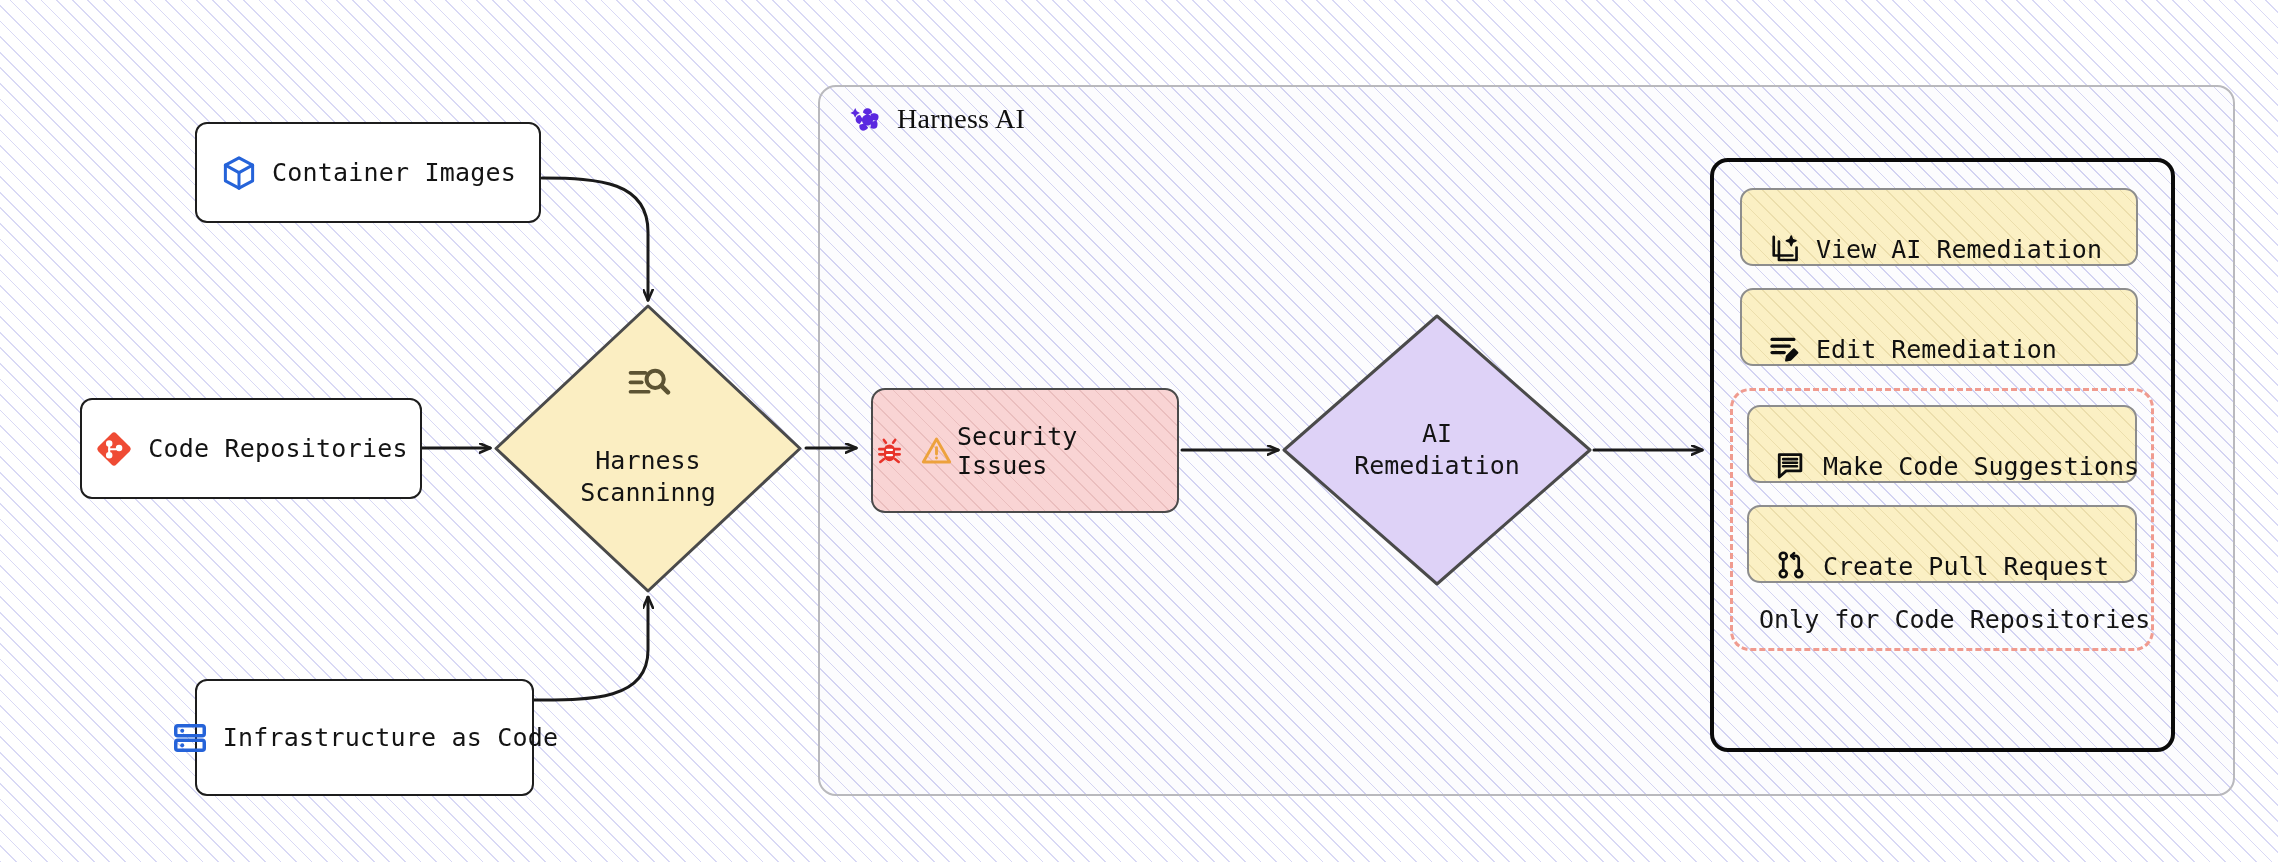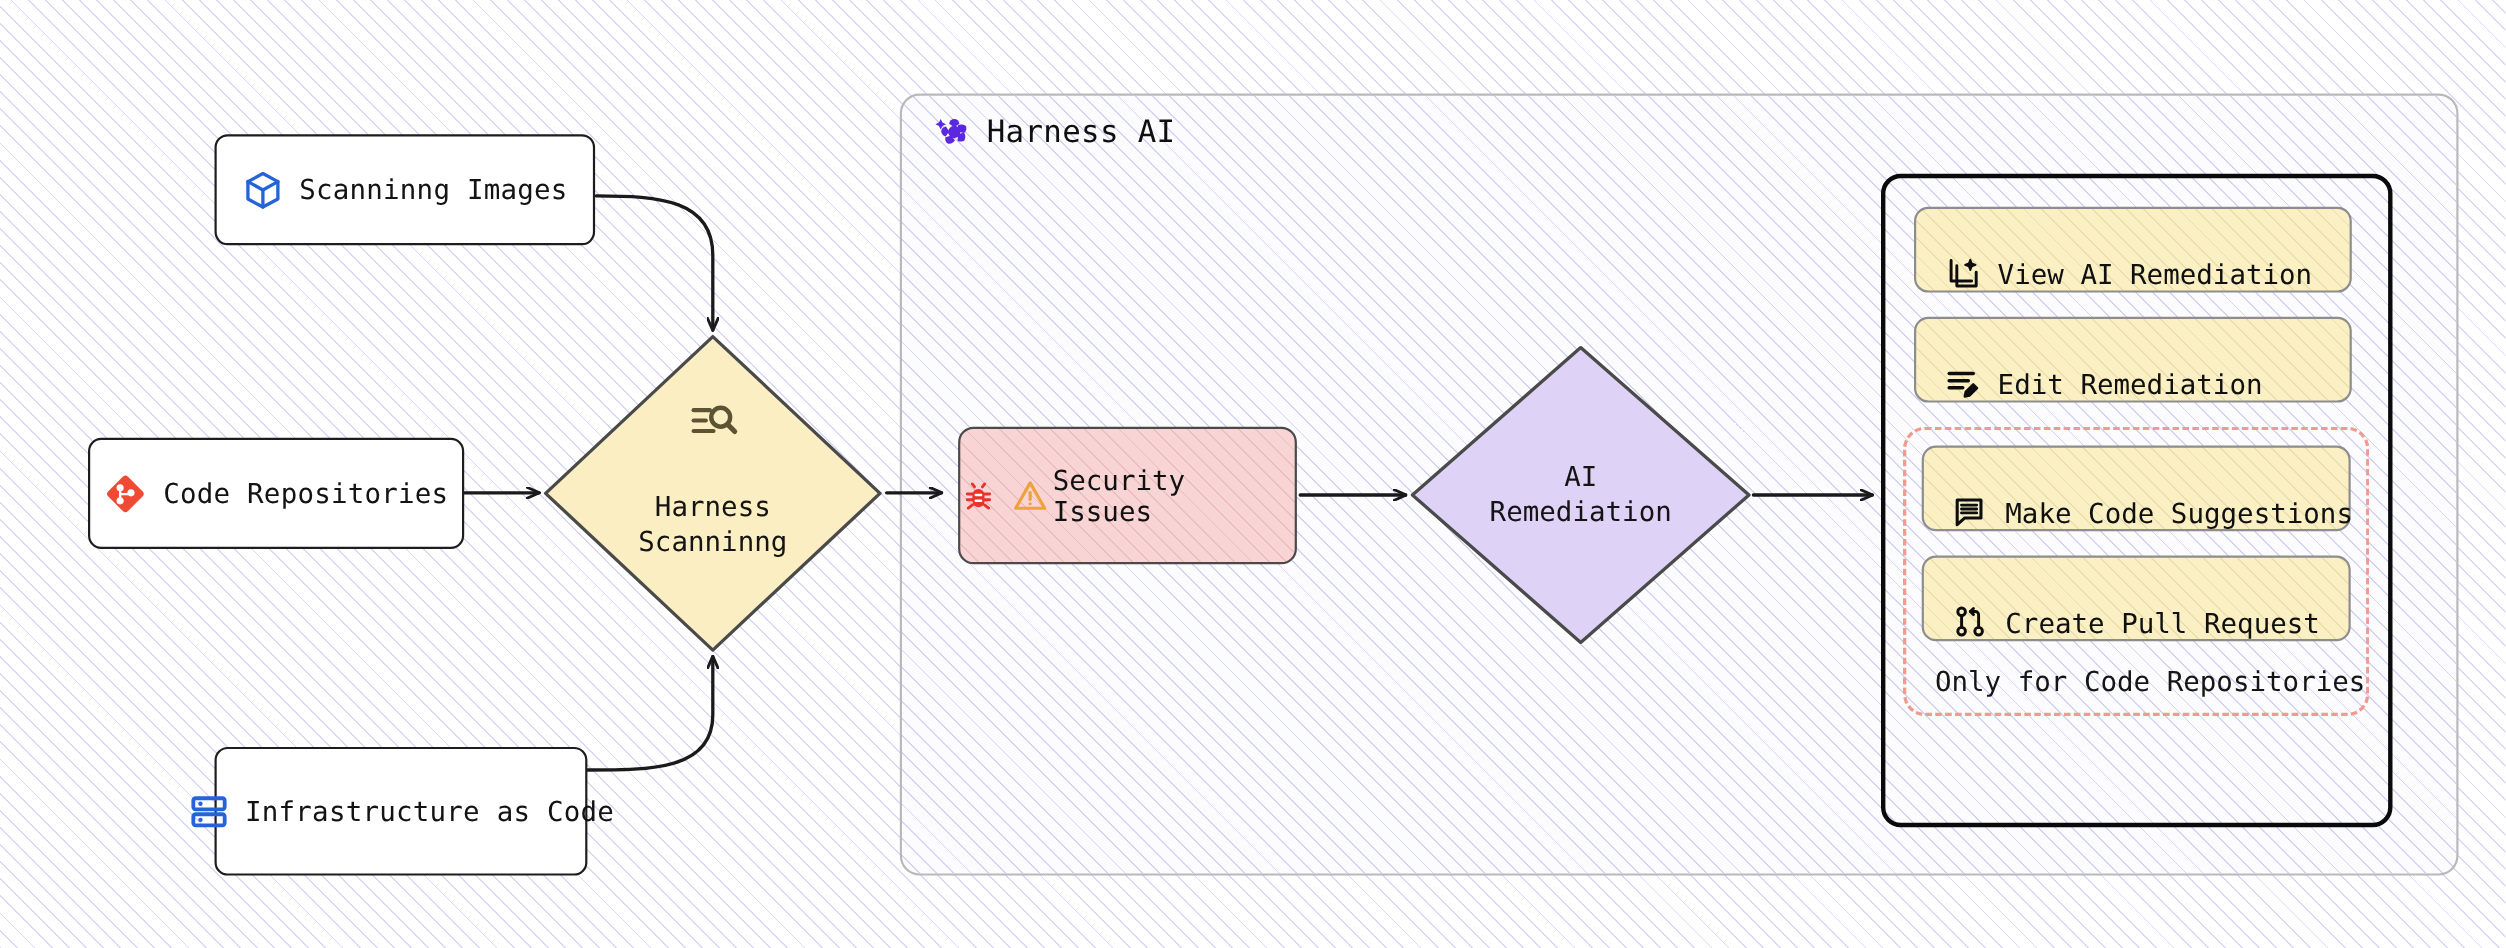--- a/index.html
+++ b/index.html
@@ -74,20 +74,21 @@
         45deg,
         #d3d3f2 0px, #d3d3f2 1.2px,
         rgba(255,255,255,0) 1.2px, rgba(255,255,255,0) 11px);
   }
   #harness-title-row {
     position: absolute;
     left: 30px; top: 15px;
     display: flex;
     align-items: center;
     gap: 13px;
+    font-family: Liberation Serif, serif;
   }
   #harness-title-row .title-text {
     font-size: 28px;
     color: #0f0f0f;
     letter-spacing: 0.3px;
   }
 
   
   #security-issues {
     left: 871px; top: 388px;
@@ -241,21 +242,21 @@
   </svg>
 
   <div class="node src-box" id="node-container-images" style="left:195px; top:122px; width:346px; height:101px;">
     <span class="icon">
       <svg width="38" height="38" viewBox="0 0 24 24" fill="none" stroke="#2563d9" stroke-width="1.9" stroke-linejoin="round" stroke-linecap="round">
         <path d="M12 2.4 20.6 7v10L12 21.6 3.4 17V7z"></path>
         <path d="M3.4 7 12 11.8 20.6 7"></path>
         <path d="M12 11.8v9.8"></path>
       </svg>
     </span>
-    <span class="src-label">Scanninng Images</span>
+    <span class="src-label">Container Images</span>
   </div>
 
   <div class="node src-box" id="node-code-repositories" style="left:80px; top:398px; width:342px; height:101px;">
     <span class="icon">
       <svg width="40" height="40" viewBox="0 0 40 40">
         <rect x="7.3" y="7.3" width="25.4" height="25.4" rx="3.4" fill="#ef4b34" transform="rotate(45 20 20)"></rect>
         <g stroke="#ffffff" stroke-width="2.1" fill="none" stroke-linecap="round">
           <circle cx="15.2" cy="14.4" r="2.2" fill="#ffffff"></circle>
           <circle cx="15.2" cy="26.3" r="2.2" fill="#ffffff"></circle>
           <circle cx="25.1" cy="19.0" r="2.2" fill="#ffffff"></circle>

